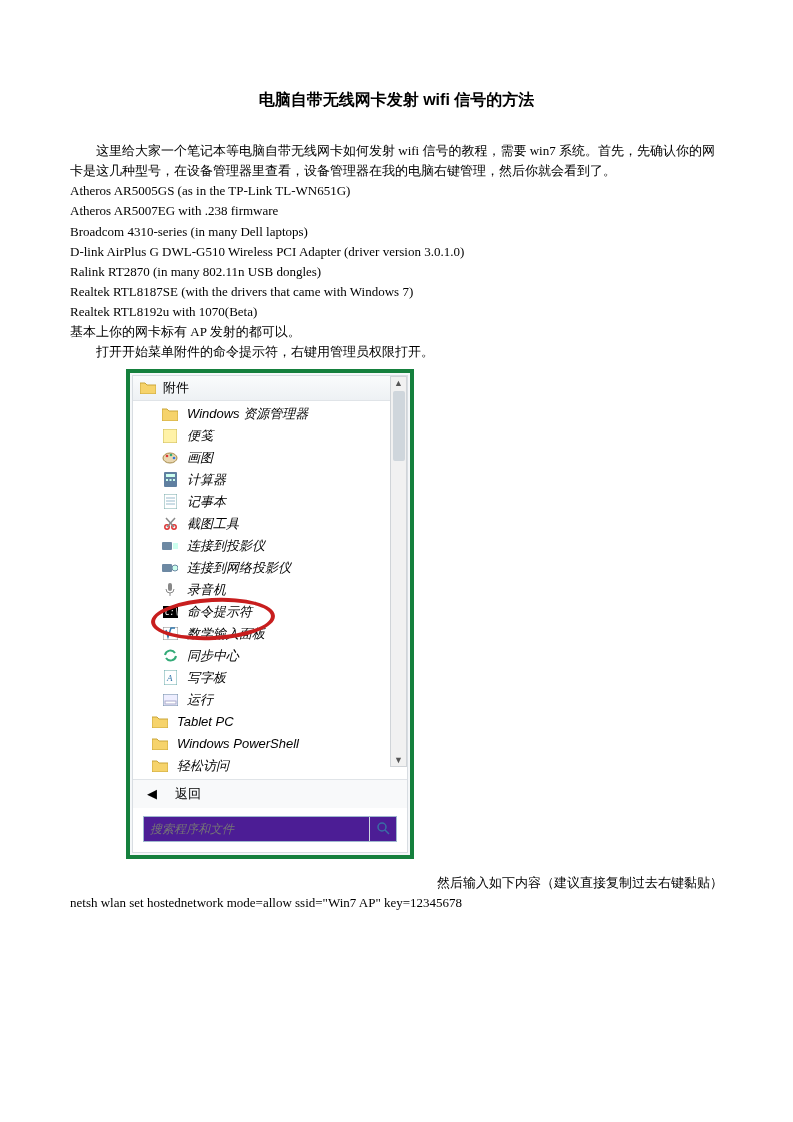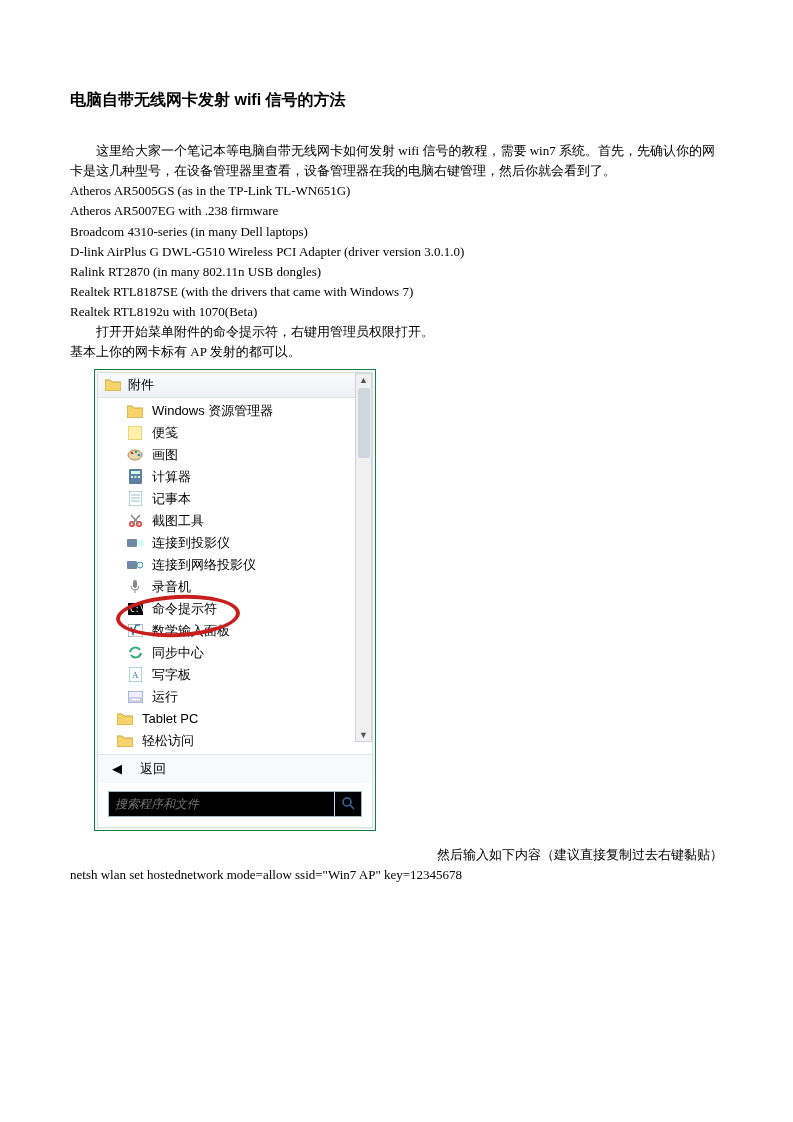--- a/index.html
+++ b/index.html
@@ -9,36 +9,37 @@
     background: #fff;
     font-family: "SimSun", "宋体", serif;
     color: #000;
   }
   .page {
     padding: 90px 70px 60px 70px;
     box-sizing: border-box;
     width: 793px;
   }
   .title {
+    text-align: center;
     font-family: "SimHei", "黑体", sans-serif;
     font-weight: bold;
     font-size: 16px;
     margin-bottom: 30px;
   }
   .para {
     font-size: 13px;
     line-height: 1.55;
     margin: 0;
   }
   .indent { text-indent: 2em; }
   .menu-panel {
     margin-top: 6px;
-    margin-left: 24px;
+    margin-left: 56px;
     width: 280px;
-    border: 1px solid #15803d;
+    border: 4px solid #15803d;
     background: #f5f7f9;
     font-family: "Microsoft YaHei", "微软雅黑", sans-serif;
     font-size: 13px;
     position: relative;
   }
   .menu-inner {
     background: #fff;
     margin: 2px;
     border: 1px solid #d8dde2;
   }
@@ -51,20 +52,21 @@
     border-bottom: 1px solid #e0e4e8;
     font-size: 13px;
   }
   .folder-header .icon {
     width: 18px; height: 16px; margin-right: 6px;
     display: inline-flex; align-items: center; justify-content: center;
   }
   .list {
     padding: 2px 0;
     position: relative;
+    font-style: italic;
   }
   .item {
     display: flex;
     align-items: center;
     height: 22px;
     padding-left: 28px;
     cursor: default;
   }
   .item .icon {
     width: 18px; height: 18px;
@@ -110,21 +112,21 @@
     border-top: 1px solid #e0e4e8;
     background:#f8f9fa;
     font-size: 13px;
   }
   .back-row .arrow { font-size: 13px; margin-right: 18px; }
   .searchbar {
     margin: 8px 10px 10px 10px;
     height: 24px;
     display:flex;
     border: 1px solid #9fb8cf;
-    background:#000000;
+    background:#4c1d95;
   }
   .searchbar input {
     flex: 1;
     border: none;
     outline: none;
     padding: 0 6px;
     font-size: 12px;
     font-style: italic;
     color: #888;
     font-family: "Microsoft YaHei", sans-serif;
@@ -150,22 +152,22 @@
   <p class="para indent">这里给大家一个笔记本等电脑自带无线网卡如何发射 wifi 信号的教程，需要 win7 系统。首先，先确认你的网卡是这几种型号，在设备管理器里查看，设备管理器在我的电脑右键管理，然后你就会看到了。</p>
 
   <p class="para">Atheros AR5005GS (as in the TP-Link TL-WN651G)</p>
   <p class="para">Atheros AR5007EG with .238 firmware</p>
   <p class="para">Broadcom 4310-series (in many Dell laptops)</p>
   <p class="para">D-link AirPlus G DWL-G510 Wireless PCI Adapter (driver version 3.0.1.0)</p>
   <p class="para">Ralink RT2870 (in many 802.11n USB dongles)</p>
   <p class="para">Realtek RTL8187SE (with the drivers that came with Windows 7)</p>
   <p class="para">Realtek RTL8192u with 1070(Beta)</p>
 
+  <p class="para">基本上你的网卡标有 AP 发射的都可以。</p>
   <p class="para indent">打开开始菜单附件的命令提示符，右键用管理员权限打开。</p>
-  <p class="para">基本上你的网卡标有 AP 发射的都可以。</p>
 
   <div class="menu-panel">
     <div class="menu-inner">
 
       <div class="folder-header">
         <span class="icon">
           <svg width="16" height="13" viewBox="0 0 16 13">
               <path d="M0 2 h5 l2 2 h9 v9 H0 z" fill="#f6d36b" stroke="#caa63a"></path>
             </svg>
         </span>
@@ -309,20 +311,28 @@
           <span>运行</span>
         </div>
 
         <div class="item subfolder">
           <span class="icon">
               <svg width="16" height="13" viewBox="0 0 16 13">
                 <path d="M0 2 h5 l2 2 h9 v9 H0 z" fill="#f6d36b" stroke="#caa63a"></path>
               </svg>
             </span>
           <span>Tablet PC</span>
+        </div>
+        <div class="item subfolder">
+          <span class="icon">
+              <svg width="16" height="13" viewBox="0 0 16 13">
+                <path d="M0 2 h5 l2 2 h9 v9 H0 z" fill="#f6d36b" stroke="#caa63a"></path>
+              </svg>
+            </span>
+          <span>Windows PowerShell</span>
         </div>
         <div class="item subfolder">
           <span class="icon">
               <svg width="16" height="13" viewBox="0 0 16 13">
                 <path d="M0 2 h5 l2 2 h9 v9 H0 z" fill="#f6d36b" stroke="#caa63a"></path>
               </svg>
             </span>
           <span>轻松访问</span>
         </div>
 

